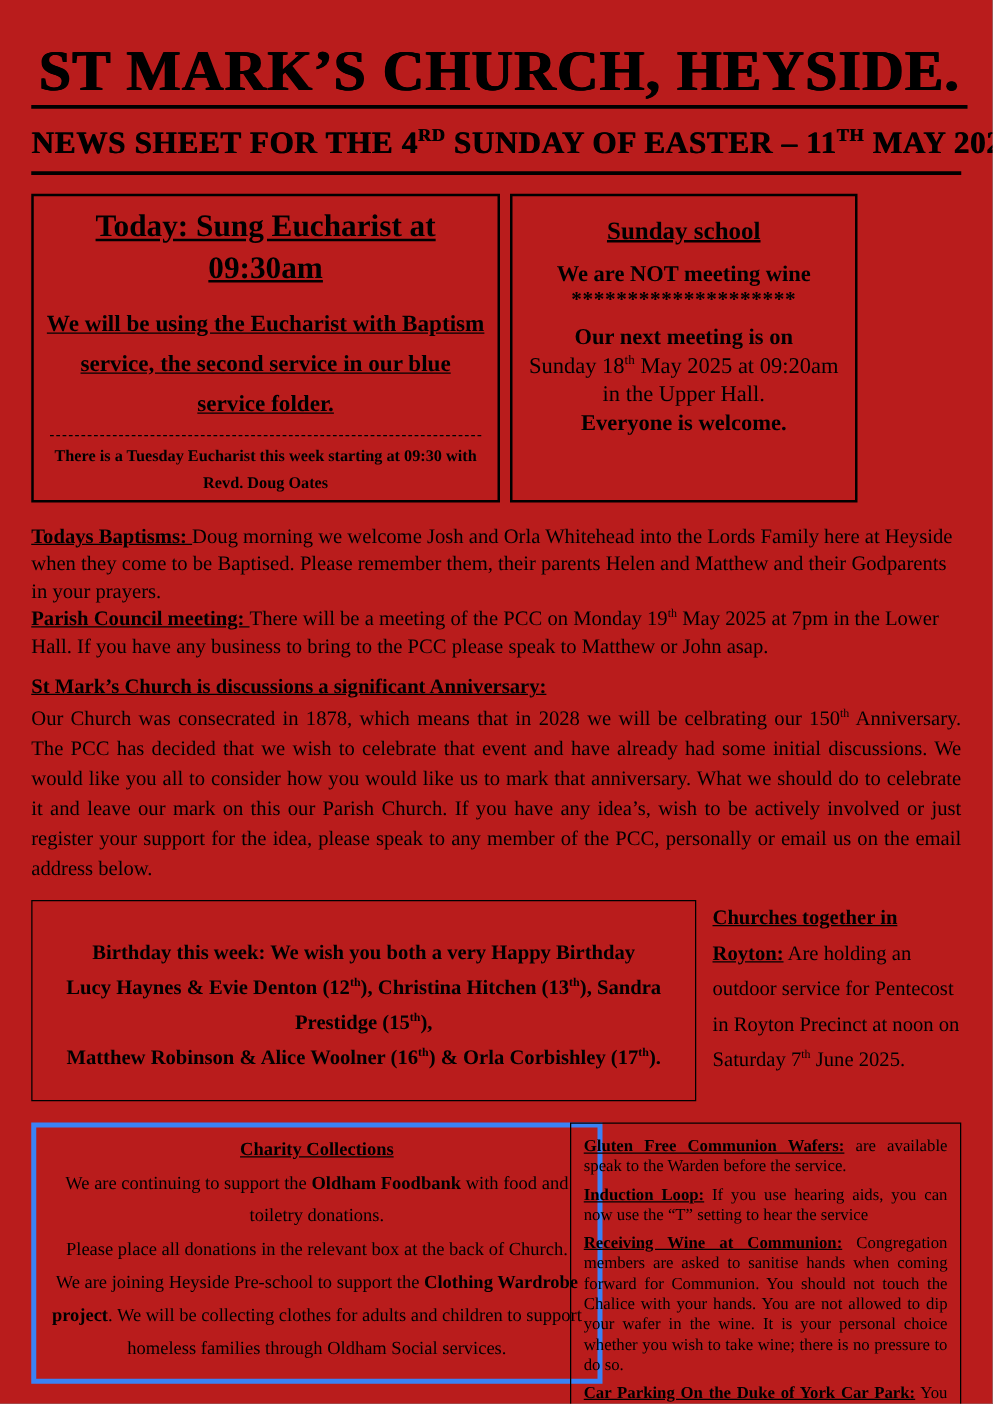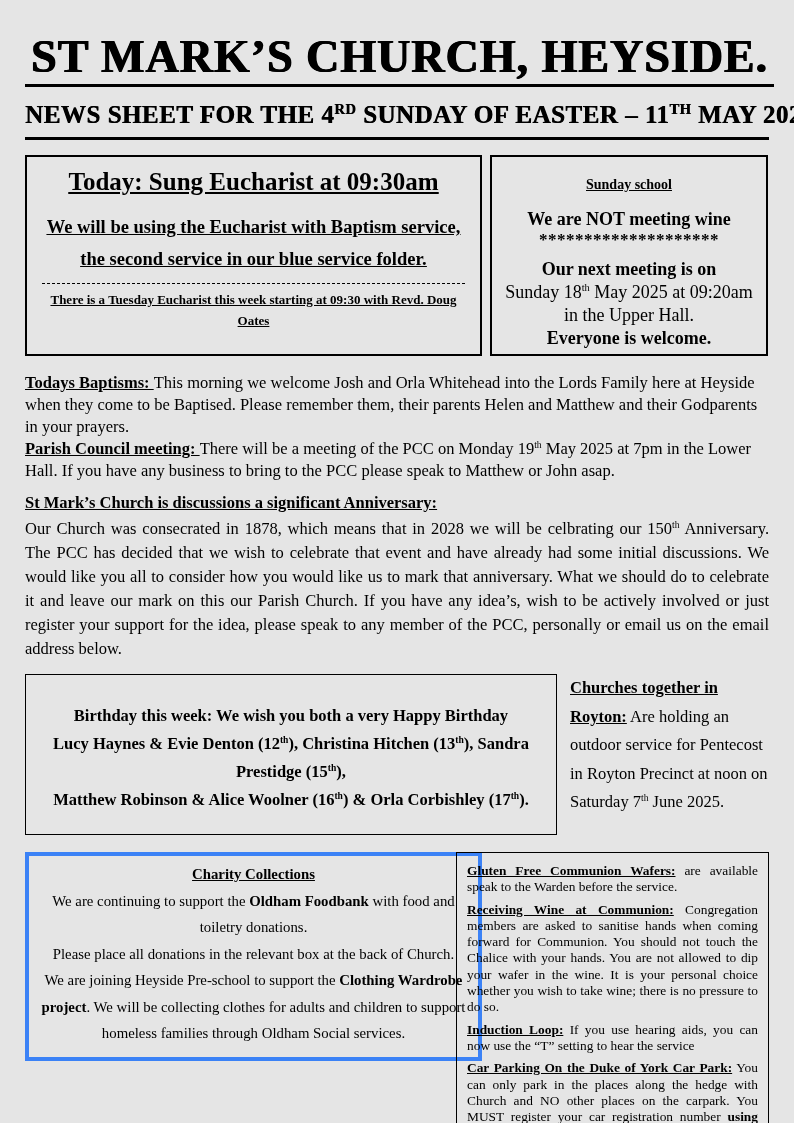--- a/index.html
+++ b/index.html
@@ -1,18 +1,18 @@
 <!DOCTYPE html>
 <html><head>
 <meta charset="utf-8">
 <style>
   * { margin:0; padding:0; box-sizing:border-box; }
   html,body { background:#888; }
   .page {
-    width:794px; height:1123px; background:#e5e5e5; color:#000;
+    width:794px; height:1123px; background:#b91c1c; color:#000;
     font-family:"Liberation Serif","DejaVu Serif",serif;
     padding:30px 25px 0 25px; margin:0 auto; overflow:hidden; position:relative;
   }
   sup { font-size:58%; vertical-align:super; line-height:0; }
   .b { font-weight:bold;text-align:right; }
   .u { text-decoration:underline; }
 
   
   .hdr { text-align:center; }
   .hdr-title-wrap { text-align:center; }
@@ -22,28 +22,28 @@
     border-bottom:3px solid #000; padding:0 6px 1px 6px; white-space:nowrap;
   }
   .hdr-sub-wrap { border-bottom:3px solid #000; padding:14px 0 8px 0; text-align:center; }
   .hdr-sub {
     font-size:25px; font-weight:bold; letter-spacing:0.5px;
     text-shadow:0.6px 0 0 #000; white-space:nowrap;
   }
 
   
   .toprow { display:flex; margin-top:15px; }
-  .svc-box { width:457px; border:2px solid #000; text-align:center; padding:8px 8px 4px 8px;text-decoration:underline; }
+  .svc-box { width:375px; border:2px solid #000; text-align:center; padding:8px 8px 4px 8px; }
   .svc-title { font-size:25px; font-weight:bold; text-decoration:underline; line-height:33px; }
   .svc-led { font-size:23px; font-weight:bold; line-height:31px; margin-top:3px; }
   .svc-using { font-size:18.5px; font-weight:bold; text-decoration:underline; line-height:32px; margin-top:13px; }
   .svc-dash { border-top:1.5px dashed #000; width:97%; margin:8px auto 5px auto; }
   .svc-tue { font-size:13px; font-weight:bold; line-height:21px; }
   .ss-box { width:278px; border:2px solid #000; text-align:center; margin-left:8px; padding:14px 10px 4px 10px; }
-  .ss-title { font-size:14px; font-weight:bold; text-decoration:underline; line-height:28px; }
+  .ss-title { font-size:20px; font-weight:bold; text-decoration:underline; line-height:28px; }
   .ss-line { font-size:18px; font-weight:bold; line-height:23px; }
   .ss-stars { font-size:17px; font-weight:bold; line-height:18px; letter-spacing:0.5px; }
   .ss-gap { height:9px; }
   .ss-plain { font-size:18px; line-height:23px; }
 
   
   .bodytext { margin-top:16px; font-size:16.5px; line-height:22px; }
   .anniv-h { margin-top:9px; font-size:16.5px; line-height:24px; }
   .anniv-p { font-size:16.5px; line-height:24px; text-align:justify; margin-top:2px; }
 
@@ -89,21 +89,21 @@
       <div class="ss-line">We are NOT meeting wine</div>
       <div class="ss-stars">********************</div>
       <div class="ss-gap"></div>
       <div class="ss-line">Our next meeting is on</div>
       <div class="ss-plain">Sunday 18<sup>th</sup> May 2025 at 09:20am in the Upper Hall.</div>
       <div class="ss-line">Everyone is welcome.</div>
     </div>
   </div>
 
   <div class="bodytext">
-    <p><span class="b u">Todays Baptisms: </span><span>This morning we welcome Josh and Orla Whitehead into the Lords Family here at Heyside when they come to be Baptised.  Please remember them, their parents Helen and Matthew and their Godparents in your prayers.</span></p>
+    <p><span class="b u">Todays Baptisms: </span><span>Doug morning we welcome Josh and Orla Whitehead into the Lords Family here at Heyside when they come to be Baptised.  Please remember them, their parents Helen and Matthew and their Godparents in your prayers.</span></p>
     <p><span class="b u">Parish Council meeting:  </span><span>There will be a meeting of the PCC on Monday 19<sup>th</sup> May 2025 at 7pm in the Lower Hall.  If you have any business to bring to the PCC please speak to Matthew or John asap.</span></p>
   </div>
   <p class="anniv-h"><span class="b u">St Mark’s Church is discussions a significant Anniversary:</span></p>
   <p class="anniv-p">Our Church was consecrated in 1878, which means that in 2028 we will be celbrating our 150<sup>th</sup> Anniversary.  The PCC has decided that we wish to celebrate that event and have already had some initial discussions.  We would like you all to consider how you would like us to mark that anniversary.  What we should do to celebrate it and leave our mark on this our Parish Church.  If you have any idea’s, wish to be actively involved or just register your support for the idea, please speak to any member of the PCC, personally or email us on the email address below.</p>
 
   <div class="bdayrow">
     <div class="bday-box">
       <div>Birthday this week: We wish you both a very Happy Birthday</div>
       <div>Lucy Haynes &amp; Evie Denton (12<sup>th</sup>), Christina Hitchen (13<sup>th</sup>), Sandra Prestidge (15<sup>th</sup>),</div>
       <div>Matthew Robinson &amp; Alice Woolner (16<sup>th</sup>) &amp; Orla Corbishley (17<sup>th</sup>).</div>
@@ -116,20 +116,20 @@
       <div class="charity-box">
         <div class="charity-title">Charity Collections</div>
         <div><span>We are continuing to support the </span><span class="b">Oldham Foodbank</span><span> with food and toiletry donations.</span></div>
         <div><span>Please place all donations in the relevant box at the back of Church.</span></div>
         <div><span>We are joining Heyside Pre-school to support the </span><span class="b">Clothing Wardrobe project</span><span>.  We will be collecting clothes for adults and children to support homeless families through Oldham Social services.</span></div>
       </div>
 
     </div>
     <div class="rcol">
       <p class="info-p"><span class="b u">Gluten Free Communion Wafers:</span><span> are available speak to the Warden before the service.</span></p>
+      <p class="info-p"><span class="b u">Induction Loop:</span><span>  If you use hearing aids, you can now use the “T” setting to hear the service</span></p>
       <p class="info-p"><span class="b u">Receiving Wine at Communion:</span><span>  Congregation members are asked to sanitise hands when coming forward for Communion.  You should not touch the Chalice with your hands.  You are not allowed to dip your wafer in the wine.  It is your personal choice whether you wish to take wine; there is no pressure to do so.</span></p>
-      <p class="info-p"><span class="b u">Induction Loop:</span><span>  If you use hearing aids, you can now use the “T” setting to hear the service</span></p>
       <p class="info-p"><span class="b u">Car Parking On the Duke of York Car Park:</span><span>  You can only park in the places along the hedge with Church and NO other places on the carpark.  You MUST register your car registration number </span><span class="b">using the QR code on the notice at the door of Church or in the Hall.</span></p>
 
     </div>
   </div>
 
 </div>
 
 </body></html>

